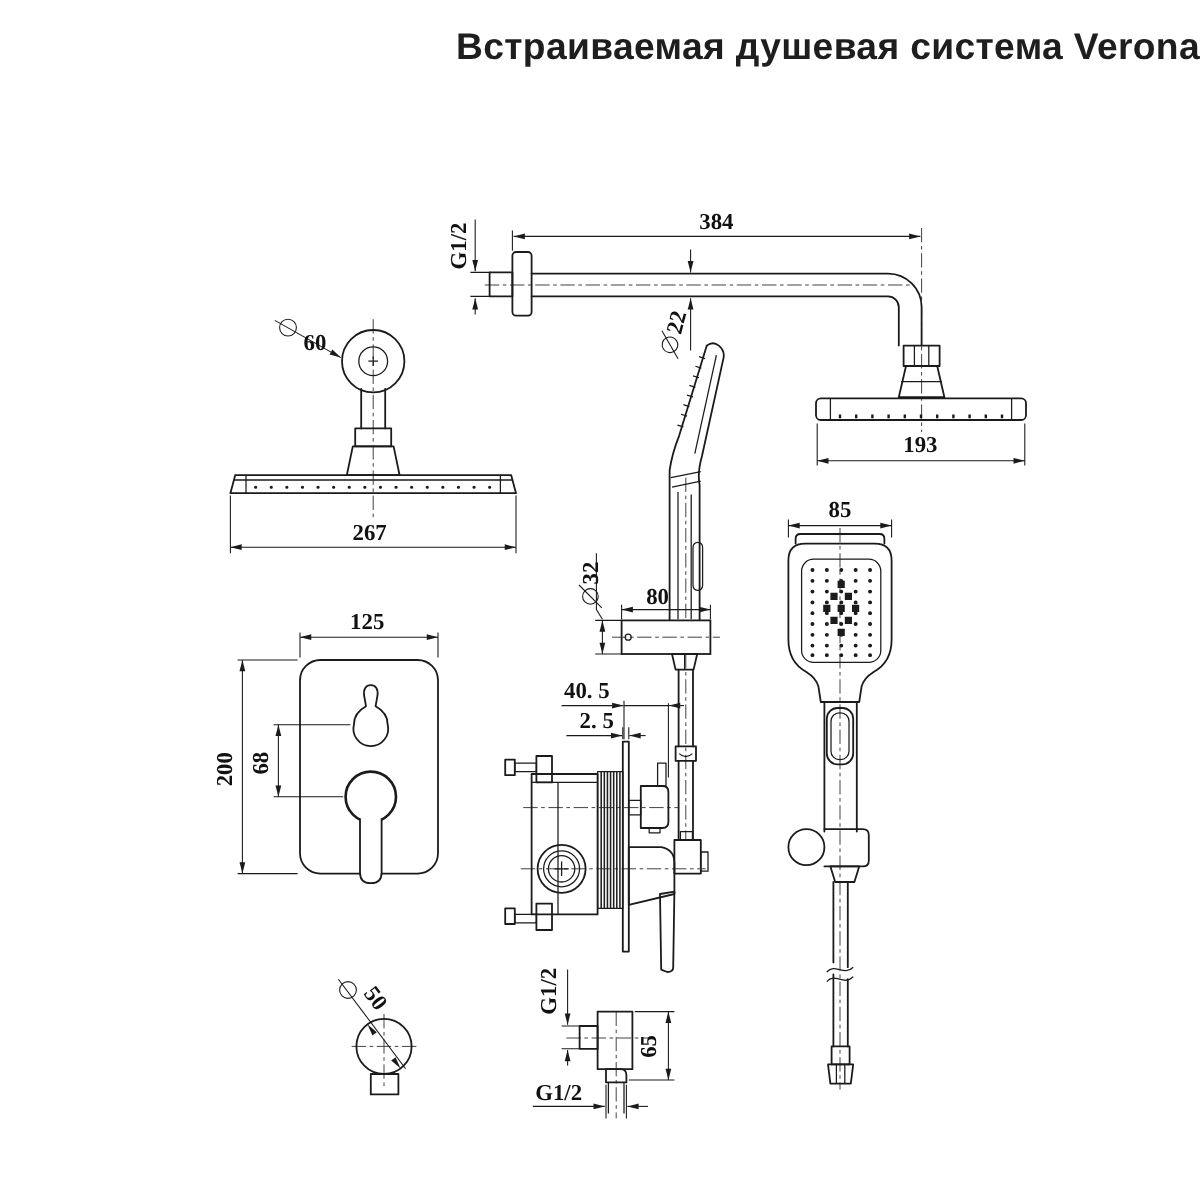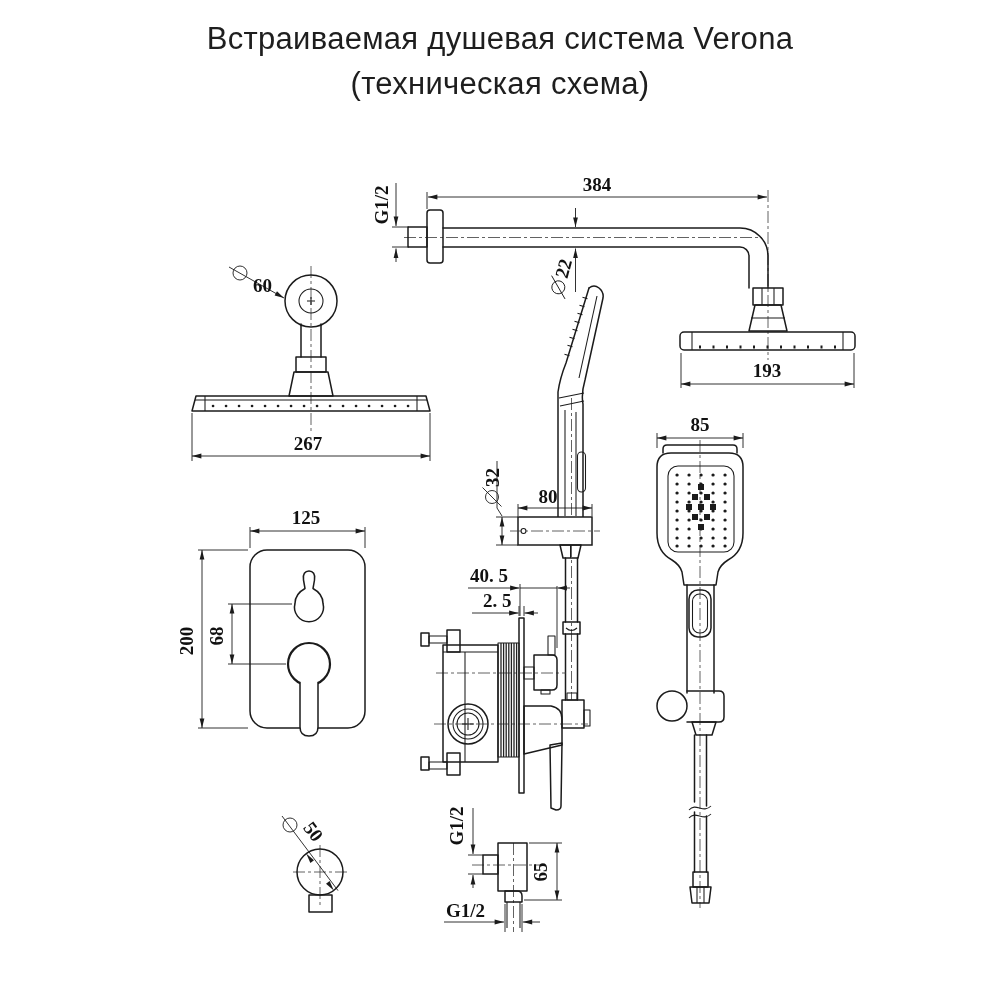--- a/index.html
+++ b/index.html
@@ -1,19 +1,19 @@
 <!DOCTYPE html>
 <html><head>
 <meta charset="utf-8">
 <style>
   html,body { margin:0; padding:0; }
   body { width:1000px; height:1000px; background:#ffffff; position:relative; overflow:hidden;
          font-family:"Liberation Sans", sans-serif; }
   .titles { position:absolute; top:16px; left:0; width:1000px; text-align:center; color:#1e1e1e; }
-  .title-line { font-size:31px; line-height:45px; font-weight:400; letter-spacing:0.3px; }
+  .title-line { font-size:31px; line-height:45px; font-weight:700; letter-spacing:0.3px;text-align:right; }
   svg.drawing { position:absolute; top:0; left:0; }
   
   .o  { fill:none; stroke:#1b1b1b; stroke-width:1.5; stroke-linejoin:round; stroke-linecap:round; }
   .ob { fill:none; stroke:#1b1b1b; stroke-width:2.2; }
   .o2 { fill:none; stroke:#1b1b1b; stroke-width:1.05; stroke-linejoin:round; }
   .fw { fill:#ffffff; stroke:#1b1b1b; stroke-width:1.5; }
   .d  { fill:none; stroke:#1b1b1b; stroke-width:0.9; }
   .cl { fill:none; stroke:#3a3a3a; stroke-width:0.8; stroke-dasharray:12 3 3 3; }
   .hatch { fill:none; stroke:#222; stroke-width:1.3; }
   .dotp { fill:none; stroke:#1b1b1b; stroke-width:3.2; stroke-linecap:round; }
@@ -22,21 +22,20 @@
   .blkf { fill:#1b1b1b; stroke:none; }
   .da { marker-start:url(#ah); marker-end:url(#ah); }
   .de { marker-end:url(#ah); }
   text.dim { font-family:"Liberation Serif","DejaVu Serif",serif; font-weight:bold; font-size:19px; fill:#111; }
 </style>
 </head>
 <body>
 
 <div class="titles">
   <div class="title-line">Встраиваемая душевая система Verona</div>
-  <div class="title-line">(техническая схема)</div>
 </div>
 
 <svg class="drawing" width="1000" height="1000" viewBox="0 0 1000 1000">
   <defs>
     <marker id="ah" markerWidth="11" markerHeight="8" refX="10.2" refY="4" orient="auto-start-reverse" markerUnits="userSpaceOnUse">
       <path d="M10.2,4 L0.8,1.6 L0.8,6.4 Z" fill="#1b1b1b"></path>
     </marker>
     <g id="dia">
       <circle r="6.5" class="d"></circle>
       <line x1="-9.5" y1="9.5" x2="9.5" y2="-9.5" class="d"></line>

